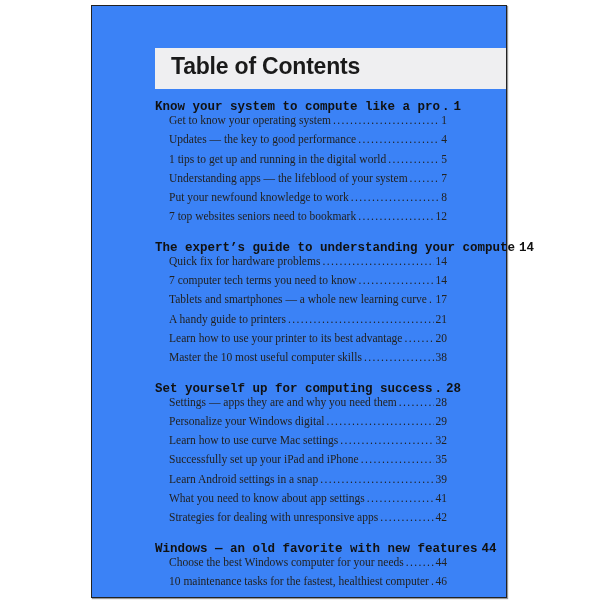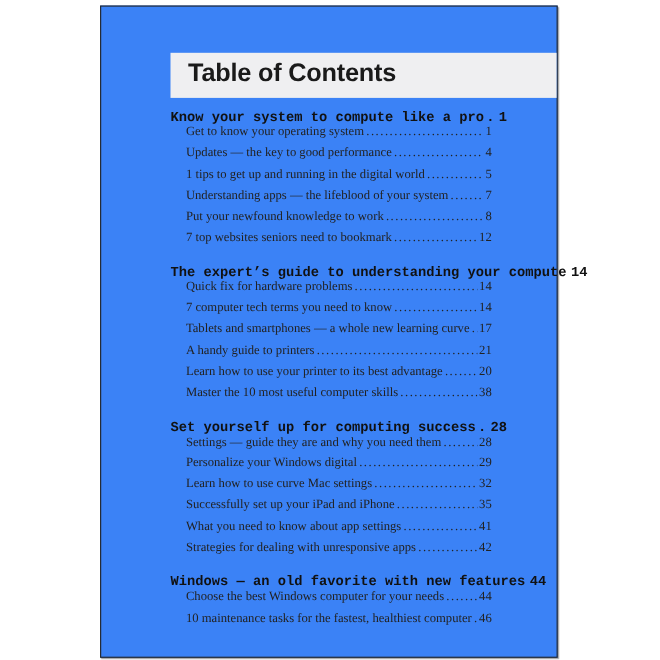--- a/index.html
+++ b/index.html
@@ -117,38 +117,43 @@
           <span class="pg">38</span>
         </div>
       </div>
       <div class="section">
         <div class="heading">
           <span class="label">Set yourself up for computing success</span>
           <span class="leader"></span>
           <span class="pg">28</span>
         </div>
         <div class="item">
-          <span class="label">Settings — guide they are and why you need them</span>
+          <span class="label">Settings — apps they are and why you need them</span>
           <span class="leader"></span>
           <span class="pg">28</span>
         </div>
         <div class="item">
           <span class="label">Personalize your Windows digital</span>
           <span class="leader"></span>
           <span class="pg">29</span>
         </div>
         <div class="item">
           <span class="label">Learn how to use curve Mac settings</span>
           <span class="leader"></span>
           <span class="pg">32</span>
         </div>
         <div class="item">
           <span class="label">Successfully set up your iPad and iPhone</span>
           <span class="leader"></span>
           <span class="pg">35</span>
+        </div>
+        <div class="item">
+          <span class="label">Learn Android settings in a snap</span>
+          <span class="leader"></span>
+          <span class="pg">39</span>
         </div>
         <div class="item">
           <span class="label">What you need to know about app settings</span>
           <span class="leader"></span>
           <span class="pg">41</span>
         </div>
         <div class="item">
           <span class="label">Strategies for dealing with unresponsive apps</span>
           <span class="leader"></span>
           <span class="pg">42</span>

